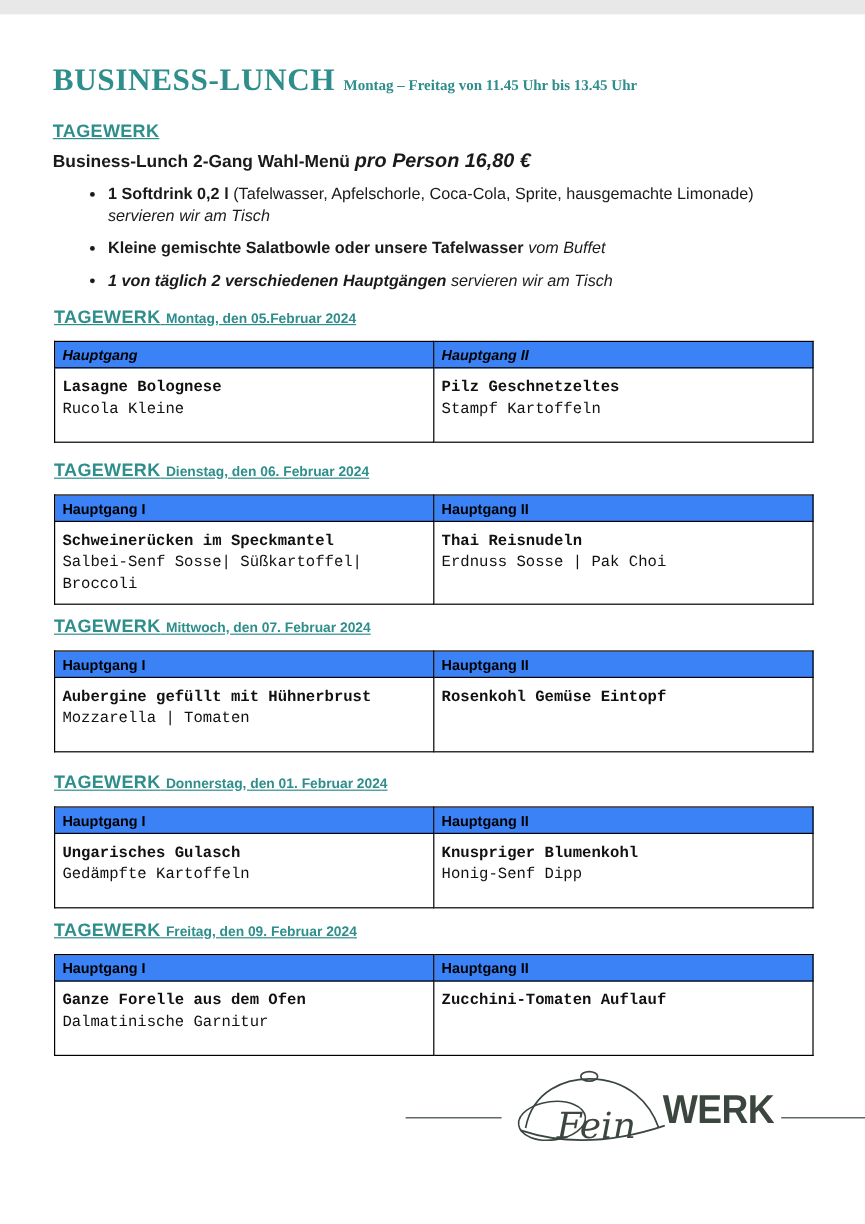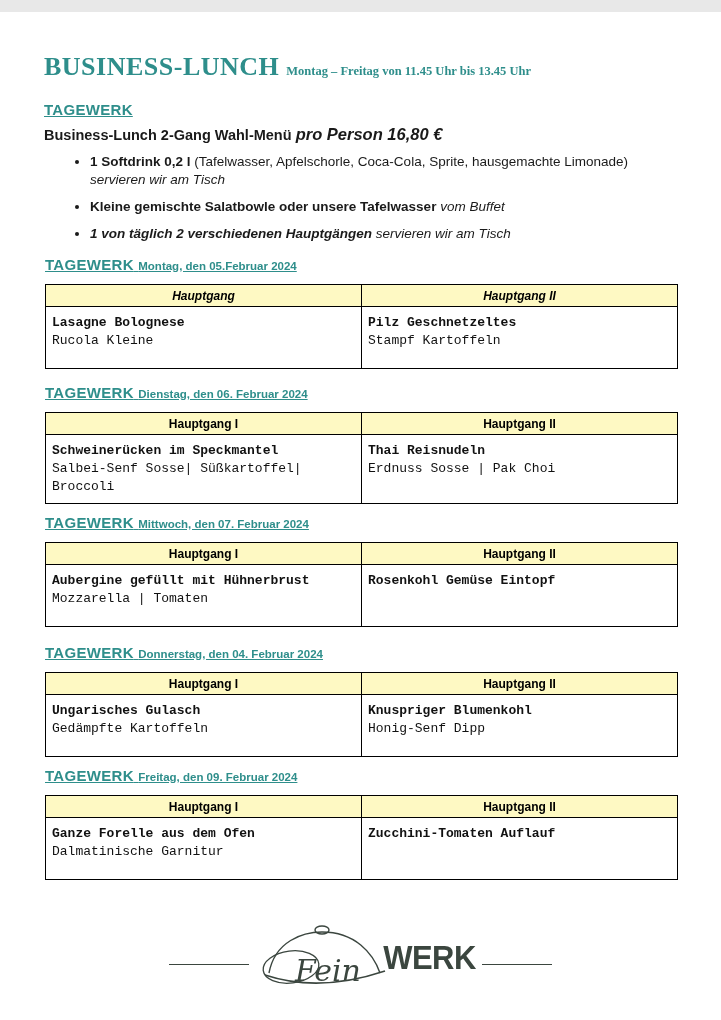--- a/index.html
+++ b/index.html
@@ -38,35 +38,35 @@
 
   
   .day-section { position:absolute; left:45px; width:633px; }
   .s0 { top:244px; } .s1 { top:372px; } .s2 { top:502px; } .s3 { top:632px; } .s4 { top:755px; }
   .day-heading { margin-bottom:10px; color:#2E8E8B; font-weight:bold; white-space:nowrap; }
   .day-heading .uwrap { text-decoration:underline; text-decoration-color:#2E8E8B; }
   .day-heading .dlabel { font-size:15px; letter-spacing:0.3px; }
   .day-heading .ddate { font-size:11.5px; }
   table.menu-table { width:100%; border-collapse:collapse; table-layout:fixed; }
   .menu-table th {
-    border:1px solid #000; background:#fef9c3; height:22px;
-    text-align:center; vertical-align:middle; padding:1px 6px;
+    border:1px solid #000; background:#3b82f6; height:22px;
+    text-align:left; vertical-align:middle; padding:1px 6px;
     font-size:12px; font-weight:bold; color:#000;
   }
   .s0 .menu-table th { font-style:italic; }
   .menu-table td {
     border:1px solid #000; height:62px; vertical-align:top;
     padding:7px 6px; font-size:13px; line-height:18px; color:#111;font-family:Liberation Mono, monospace;
   }
   .dish-title { font-weight:bold; display:block; }
   .dish-sub { display:block; }
 
   
-  .logo { position:absolute; top:907px; left:0; width:100%; height:72px;
-    display:flex; align-items:center; justify-content:center; }
+  .logo { position:absolute; top:874px; left:0; width:100%; height:72px;
+    display:flex; align-items:center; justify-content:flex-end; }
   .logo .rule { border-top:1px solid #3B463F; height:0; margin-top:18px; }
   .rule-left { width:80px; margin-right:10px; }
   .rule-right { width:70px; margin-left:6px; }
   .logo-art { display:block; }
   .logo-script {
     font-family:"DejaVu Serif", serif; font-style:italic;
     fill:#3B463F;
   }
   .logo-bold {
     font-size:31px; font-weight:bold; color:#3B463F;
@@ -171,21 +171,21 @@
           <span class="dish-title">Rosenkohl Gemüse Eintopf</span>
           <span class="dish-sub"></span>
         </td>
       </tr>
     </tbody>
       </table>
   </div>
 
   <div class="day-section s3">
     <div class="day-heading">
-      <span class="uwrap"><span class="dlabel">TAGEWERK</span> <span class="ddate">Donnerstag, den 04. Februar 2024</span></span>
+      <span class="uwrap"><span class="dlabel">TAGEWERK</span> <span class="ddate">Donnerstag, den 01. Februar 2024</span></span>
     </div>
     <table class="menu-table">
       <tbody>
           <tr>
         <th>Hauptgang I</th>
         <th>Hauptgang II</th>
       </tr>
       <tr>
         <td>
           <span class="dish-title">Ungarisches Gulasch</span>

